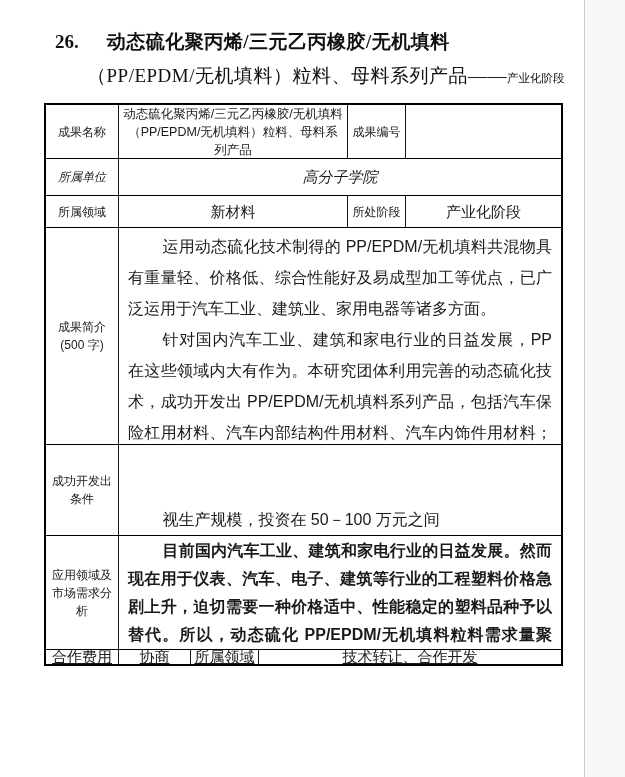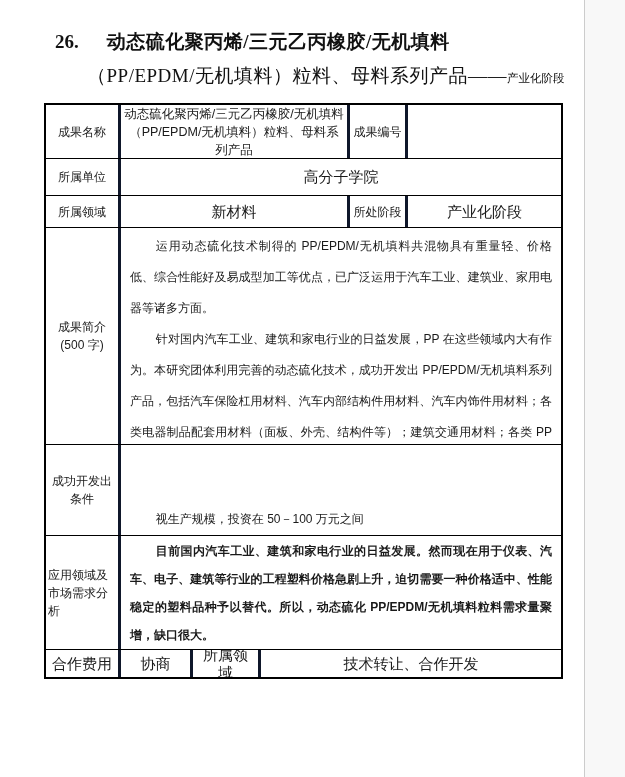--- a/index.html
+++ b/index.html
@@ -32,48 +32,48 @@
   }
   .t2 .stage{font-size:11.5px;letter-spacing:0;}
   
   .tbl{
     position:absolute;left:44px;top:103px;width:519px;
     border:2px solid #000;box-sizing:border-box;
     background:#fff;
   }
   .row{display:flex;box-sizing:border-box;border-top:1px solid #000;}
   .row:first-child{border-top:none;}
-  .cell{box-sizing:border-box;border-left:3px solid #0f172a;overflow:hidden;}
+  .cell{box-sizing:border-box;border-left:1px solid #0f172a;overflow:hidden;}
   .cell:first-child{border-left:none;}
   .w-label{width:72px;flex:none;}
   .w-name{width:229px;flex:none;}
   .w-code{width:58px;flex:none;}
   .w-fee{width:72px;flex:none;}
   .w-mode{width:68px;flex:none;}
   .w-rest{flex:1;}
   .r1{height:53px;}
-  .r2{height:37px;}
+  .r2{height:37px;font-style:italic;}
   .r3{height:32px;}
   .r4{height:217px;}
   .r5{height:91px;}
   .r6{height:114px;}
-  .r7{height:28px;}
+  .r7{height:15px;text-decoration:underline;}
   .lab{
     display:flex;flex-direction:column;align-items:center;justify-content:center;
-    font-size:12px;line-height:18px;color:#1a1a1a;
+    text-align:center;font-size:12px;line-height:18px;color:#1a1a1a;
     padding:0 2px;
   }
   .cen{
     display:flex;align-items:center;justify-content:center;
     text-align:center;font-size:15px;line-height:18px;color:#1a1a1a;
     padding:0 3px;
   }
   .name-val{font-size:12.5px;}
   .body-cell{
-    font-size:12px;line-height:31px;text-align:justify;
+    font-size:16px;line-height:31px;text-align:justify;
     padding:3px 9px 0 9px;color:#1a1a1a;
   }
   .body-cell p{margin:0;text-indent:2.15em;}
   .r6 .body-cell{line-height:28px;padding-top:1px;font-weight:bold;}
   .vcent{
     display:flex;flex-direction:column;justify-content:flex-end;
   }
   .vcent p{margin:0;text-indent:2.15em;}
 </style>
 </head>

